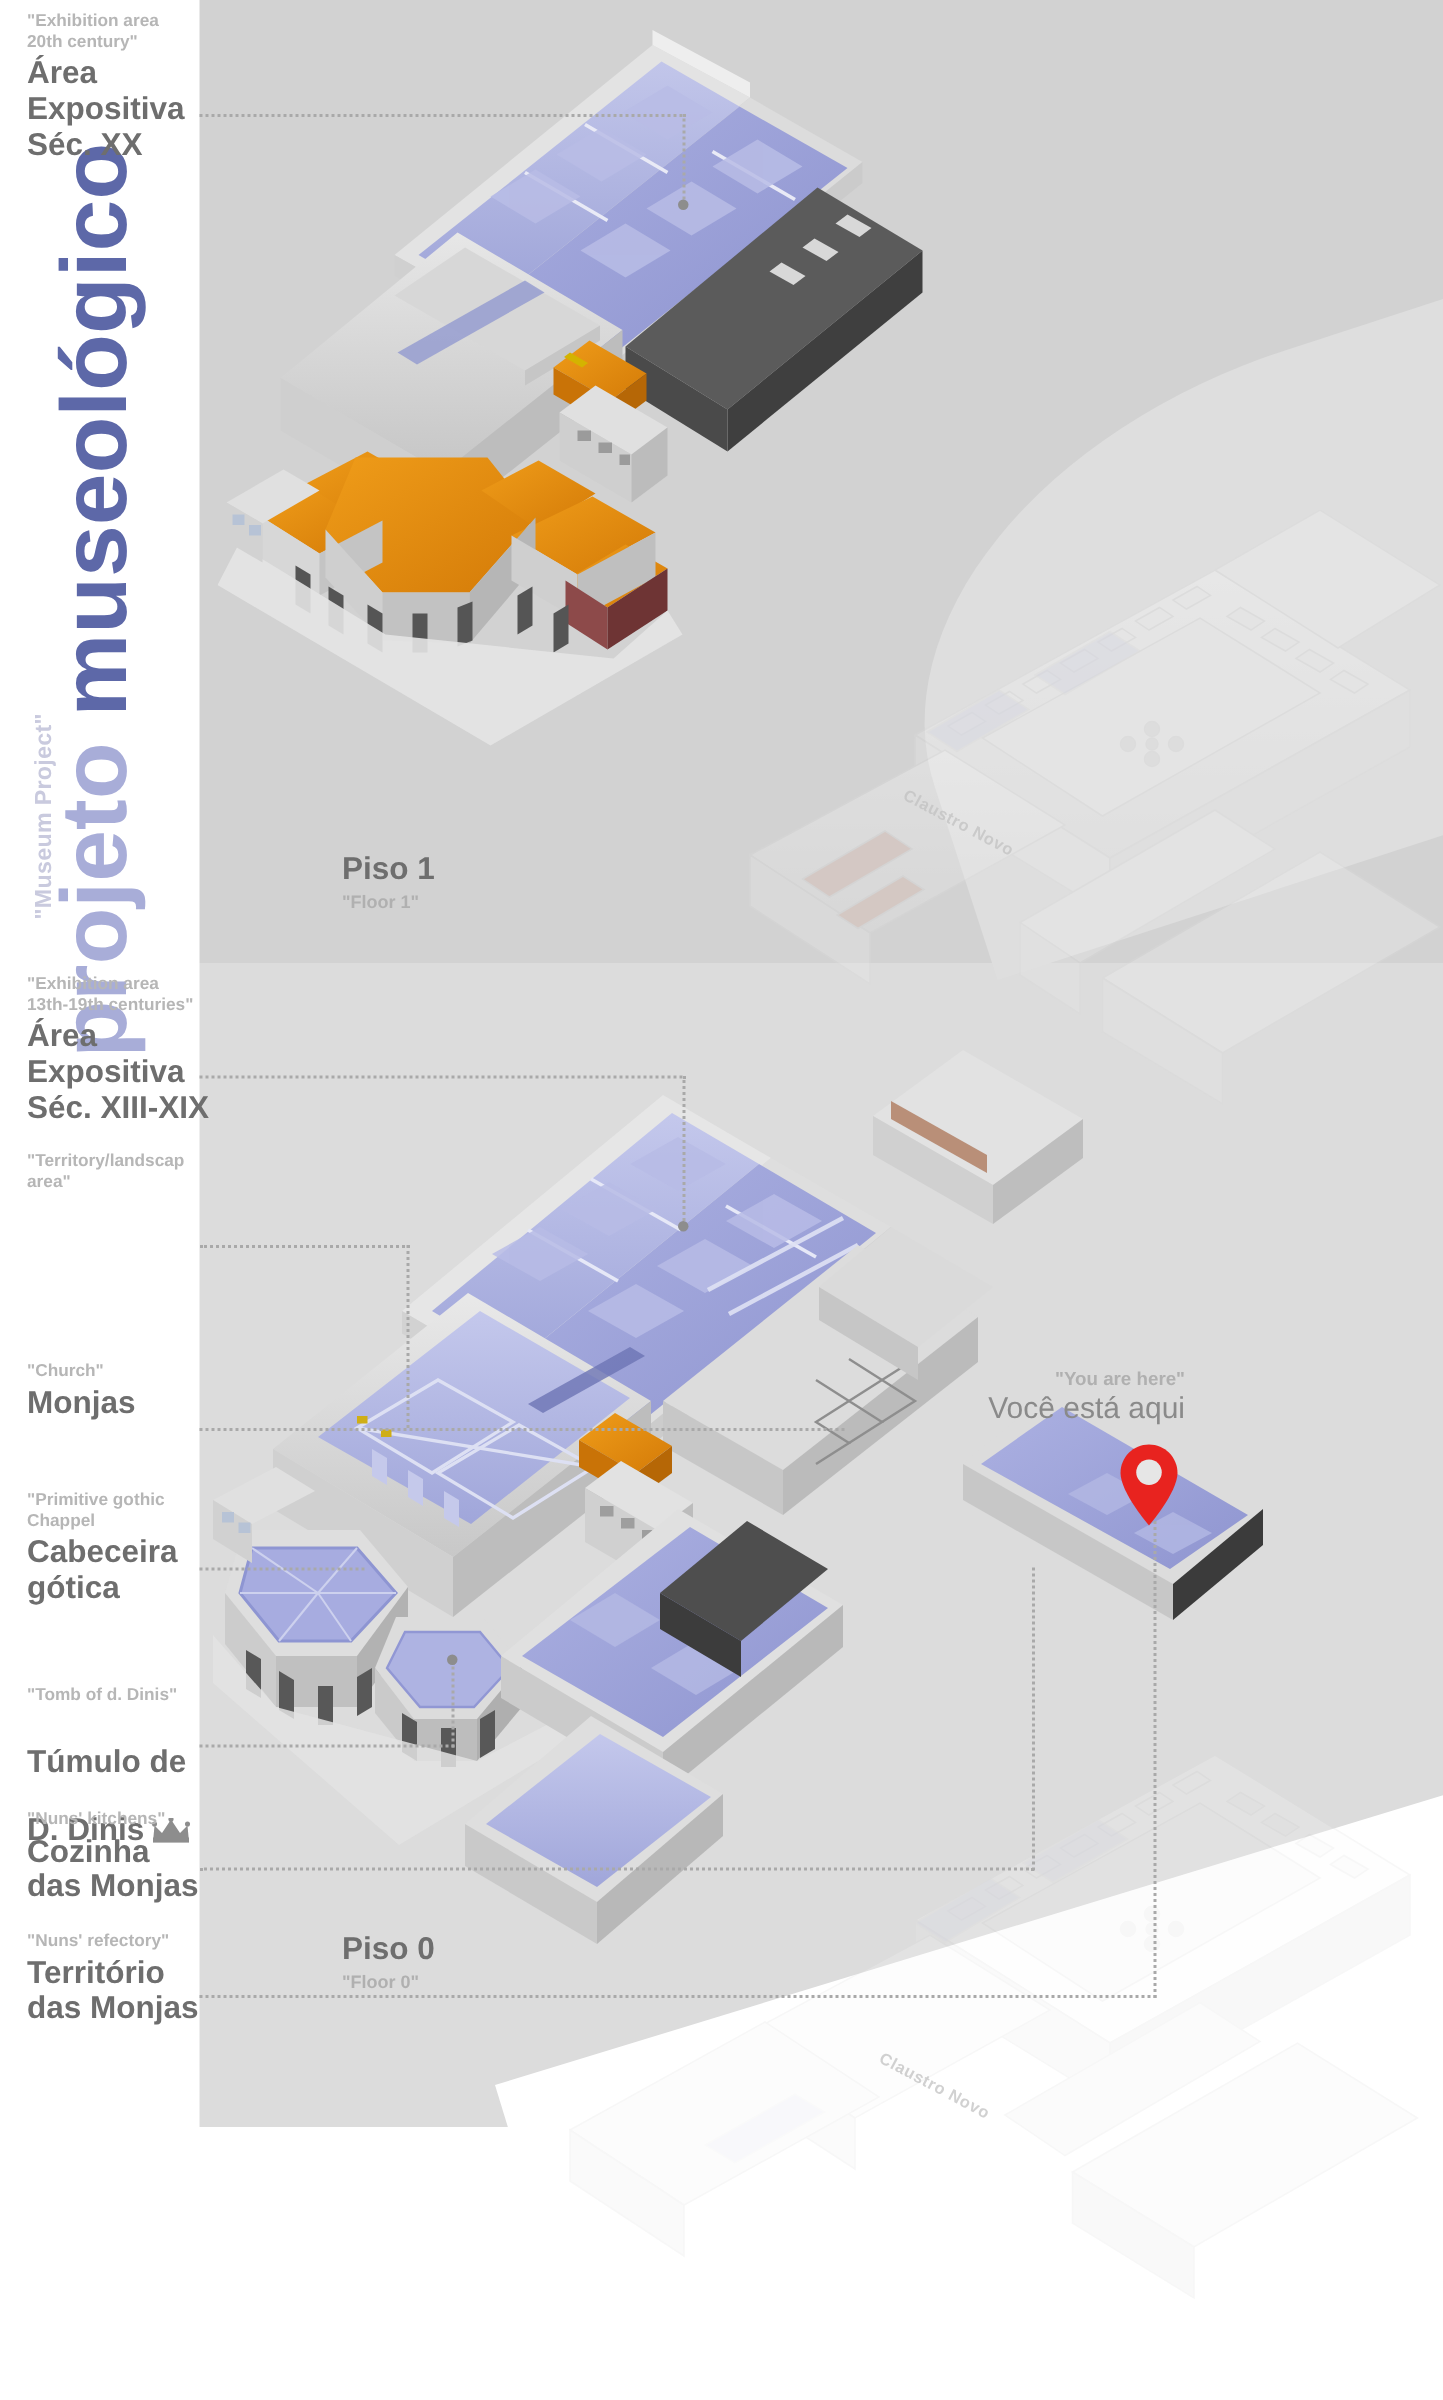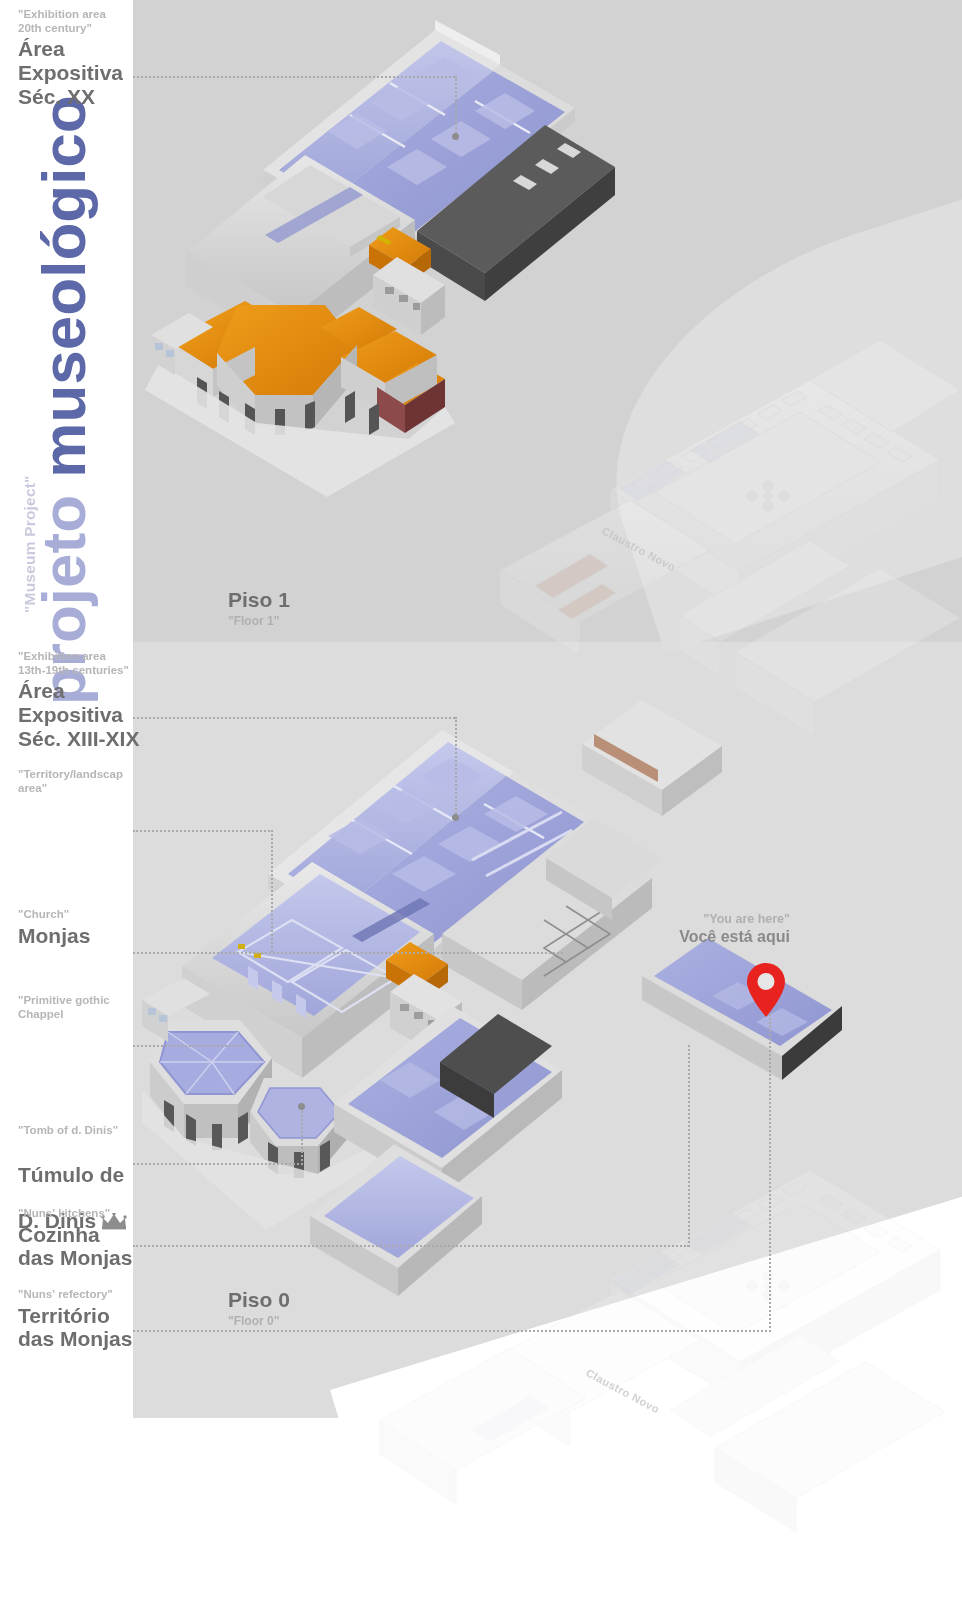--- a/index.html
+++ b/index.html
@@ -95,21 +95,21 @@
   }
 
   
   .floor-cap{position:absolute;z-index:9;}
   .floor-cap .pt{font-size:21px;font-weight:bold;color:#6e6e6e;line-height:1.1;}
   .floor-cap .en{font-size:12px;font-weight:bold;color:#b0b0b0;margin-top:3px;}
 
   
   .yah{position:absolute;z-index:9;text-align:right;}
   .yah .en{font-size:12.5px;font-weight:bold;color:#b0b0b0;margin-bottom:2px;}
-  .yah .pt{font-size:16px;font-weight:bold;color:#8a8a8a;line-height:1.1;}
+  .yah .pt{font-size:20px;font-weight:normal;color:#8a8a8a;line-height:1.1;}
   .pin{position:absolute;z-index:10;}
 
   
   .claustro{
     position:absolute;z-index:5;color:#c2c2c2;font-size:11px;font-weight:bold;
     letter-spacing:.5px;opacity:.75;
   }
 
   
   .model{position:absolute;z-index:4;}
@@ -572,20 +572,22 @@
   </div>
 
   <div class="label" style="top:908px;">
     <div class="en">"Church"</div>
     <div class="pt">Monjas</div>
   </div>
 
   <div class="label" style="top:994px;">
     <div class="en">"Primitive gothic
 Chappel</div>
+    <div class="pt">Cabeceira
+gótica</div>
   </div>
 
   <div class="label" style="top:1124px;">
     <div class="en">"Tomb of d. Dinis"</div>
     <div class="pt">
       <span>Túmulo de
 D. Dinis</span><span class="crown">
         <svg width="26" height="17" viewBox="0 0 26 17">
           <path d="M1,16 L2,5 L7,10 L13,1 L19,10 L24,5 L25,16 Z" fill="#8d8d8d"></path>
           <rect x="1" y="13" width="24" height="3.4" fill="#8d8d8d"></rect>
@@ -602,21 +604,21 @@
     <div class="pt">Cozinha
 das Monjas</div>
   </div>
 
   <div class="label" style="top:1288px;">
     <div class="en">"Nuns' refectory"</div>
     <div class="pt">Território
 das Monjas</div>
   </div>
 
-  <div class="floor-cap" style="left:228px;top:568px;margin-top:20px;">
+  <div class="floor-cap" style="left:228px;top:568px;">
     <div class="pt">Piso 1</div>
     <div class="en">"Floor 1"</div>
   </div>
 
   <div class="floor-cap" style="left:228px;top:1288px;">
     <div class="pt">Piso 0</div>
     <div class="en">"Floor 0"</div>
   </div>
 
   <div class="yah" style="left:540px;top:912px;width:250px;">

